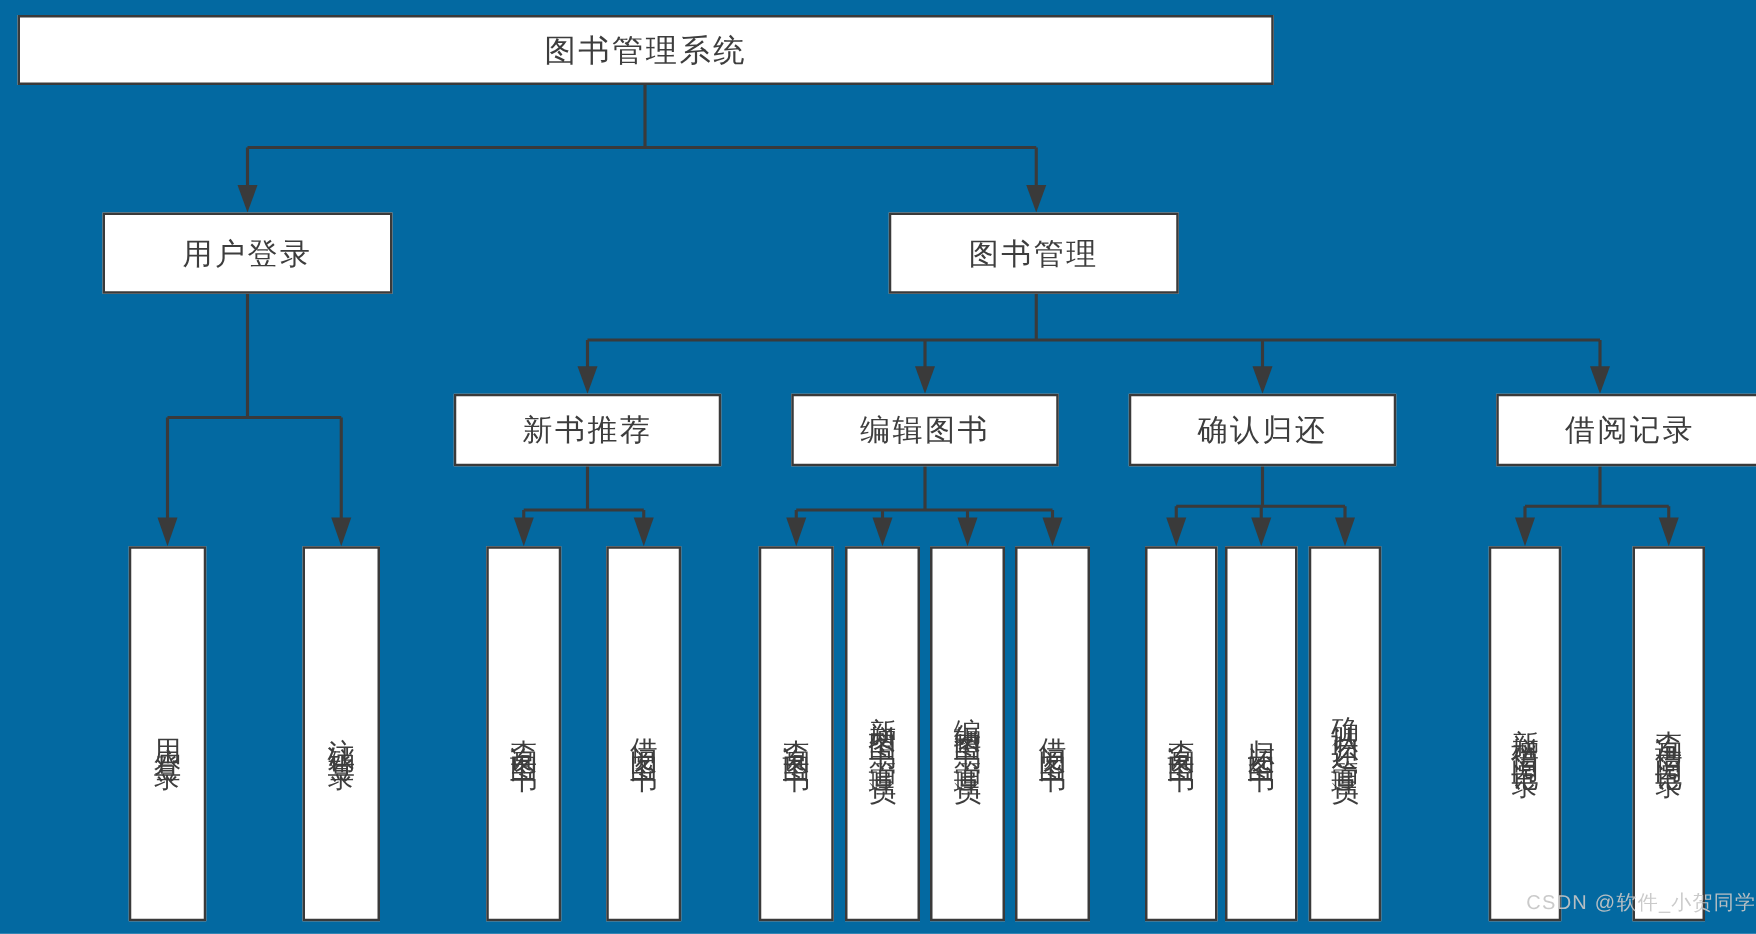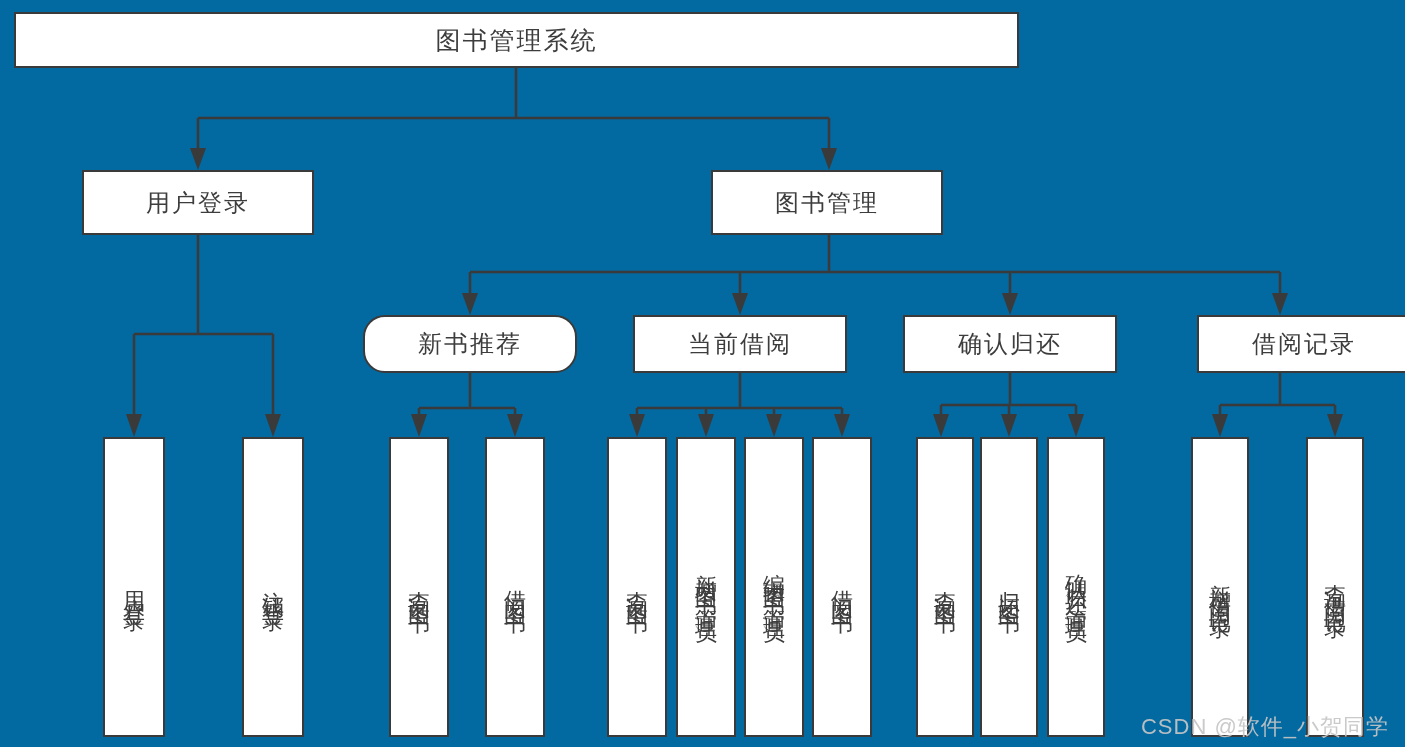--- a/index.html
+++ b/index.html
@@ -36,23 +36,23 @@
   .root span { font-size: 25px; }
   .vbox span {
     writing-mode: vertical-rl;
     text-orientation: mixed;
     font-size: 22px;
     letter-spacing: 7px;
     line-height: 1;
   }
   .watermark {
     position: absolute;
-    right: 16px;
+    right: 0;
     top: 712px;
-    font-size: 22px;
+    font-size: 16px;
     letter-spacing: 1px;
     color: #c6c6c6;
     opacity: 0.92;
     z-index: 3;
     white-space: nowrap;
   }
 </style>
 </head>
 <body>
 
@@ -105,25 +105,25 @@
     <span>图书管理系统</span>
   </div>
 
   <div class="box hbox" style="left:82px; top:170px; width:232px; height:65px;">
     <span>用户登录</span>
   </div>
   <div class="box hbox" style="left:711px; top:170px; width:232px; height:65px;">
     <span>图书管理</span>
   </div>
 
-  <div class="box hbox" style="left:363px; top:315px; width:214px; height:58px;border-radius:22px;">
+  <div class="box hbox" style="left:363px; top:315px; width:214px; height:58px;">
     <span>新书推荐</span>
   </div>
   <div class="box hbox" style="left:633px; top:315px; width:214px; height:58px;">
-    <span>当前借阅</span>
+    <span>编辑图书</span>
   </div>
   <div class="box hbox" style="left:903px; top:315px; width:214px; height:58px;">
     <span>确认归还</span>
   </div>
   <div class="box hbox" style="left:1173px; top:315px; width:214px; height:58px;margin-left:24px;">
     <span>借阅记录</span>
   </div>
 
   <div class="box vbox" style="left:103px; top:437px; width:62px; height:300px;">
     <span>用户登录</span>

